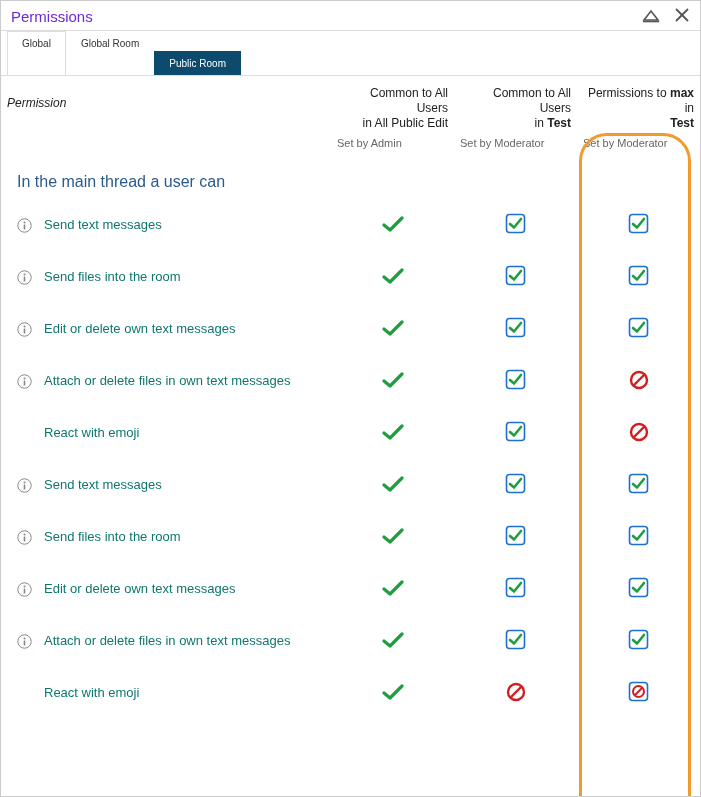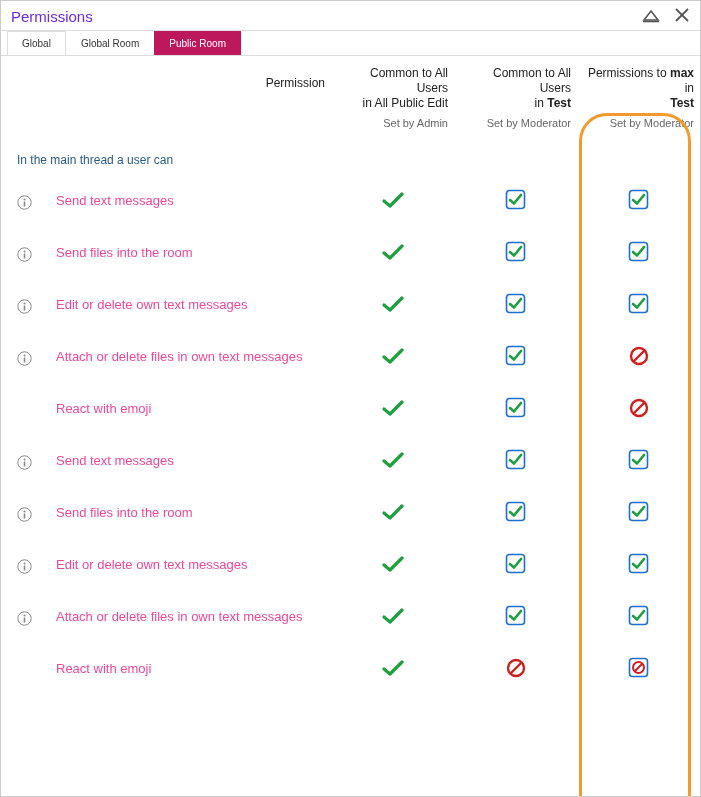--- a/index.html
+++ b/index.html
@@ -31,22 +31,23 @@
   .tab {
     padding: 6px 14px;
     font-size: 10px;
     cursor: pointer;
     border: 1px solid transparent;
     border-bottom: none;
     color: #333;
     background: #fff;
   }
   .tab.active {
-    background: #be185d;
+    background: #0c4a6e;
     color: #fff;
+    margin-top: 20px;
   }
   .tab.inactive-first {
     border: 1px solid #ddd;
     border-bottom: none;
     background: #fff;
   }
   .content {
     padding: 0;
     position: relative;
   }
@@ -59,46 +60,46 @@
   col.val-col { width: 123px; }
   th, td { vertical-align: top; }
   .header-row th {
     padding: 10px 6px 2px 6px;
     font-weight: normal;
     font-size: 12px;
     text-align: right;
     color: #222;
     line-height: 1.25;
   }
-  .header-row th:first-child { text-align: right; padding-top: 20px; }
+  .header-row th:first-child { text-align: left; padding-top: 20px; font-style: italic; }
   .header-row th b { font-weight: 700; }
   .subheader-row th {
     padding: 4px 6px 10px 6px;
     font-size: 11px;
     color: #666;
-    text-align: right;
+    text-align: left;
     font-weight: normal;
   }
   .subheader-row th:first-child { }
   .section-row td {
     padding: 14px 6px 8px 16px;
-    font-size: 12px;
+    font-size: 16px;
     color: #2a5b8a;
   }
   .perm-row td {
     padding: 14px 6px;
     vertical-align: middle;
   }
   .perm-label {
     display: flex;
-    align-items: flex-end;
-    gap: 24px;
+    align-items: center;
+    gap: 12px;
     padding-left: 34px;
     padding-right: 8px;
-    color: #ec4899;
+    color: #0f766e;
     font-size: 13px;
     line-height: 1.35;
   }
   .info-icon {
     flex: 0 0 auto;
     width: 15px;
     height: 15px;
     margin-top: 1px;
     margin-left: -24px;
   }

